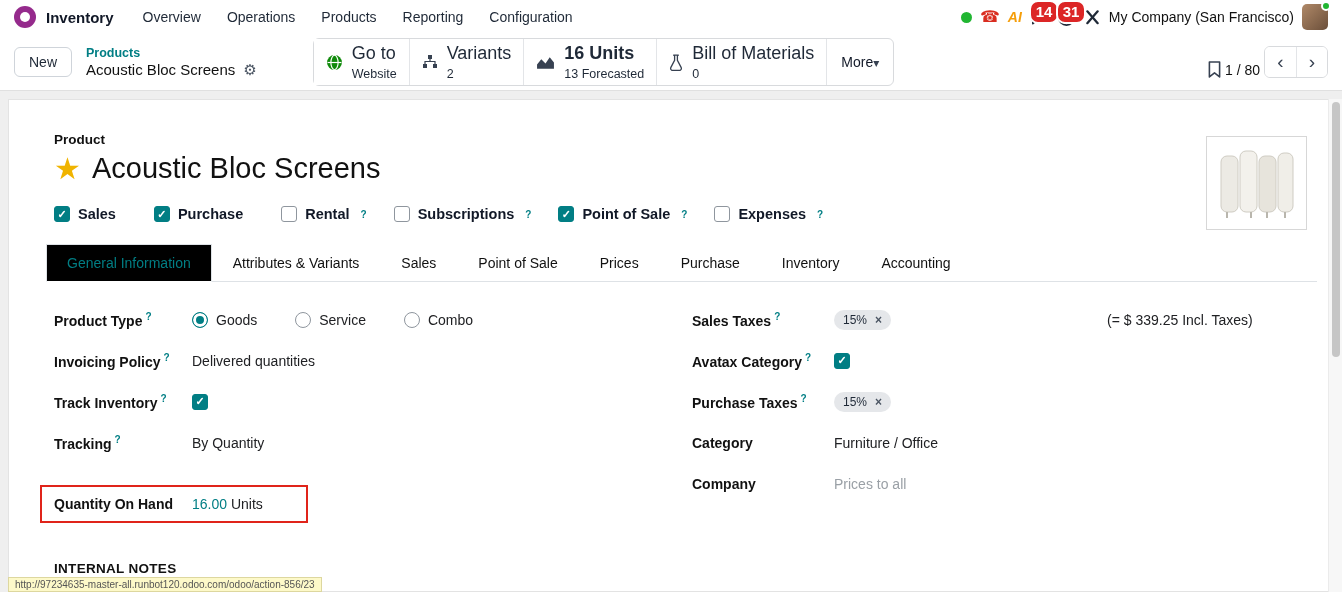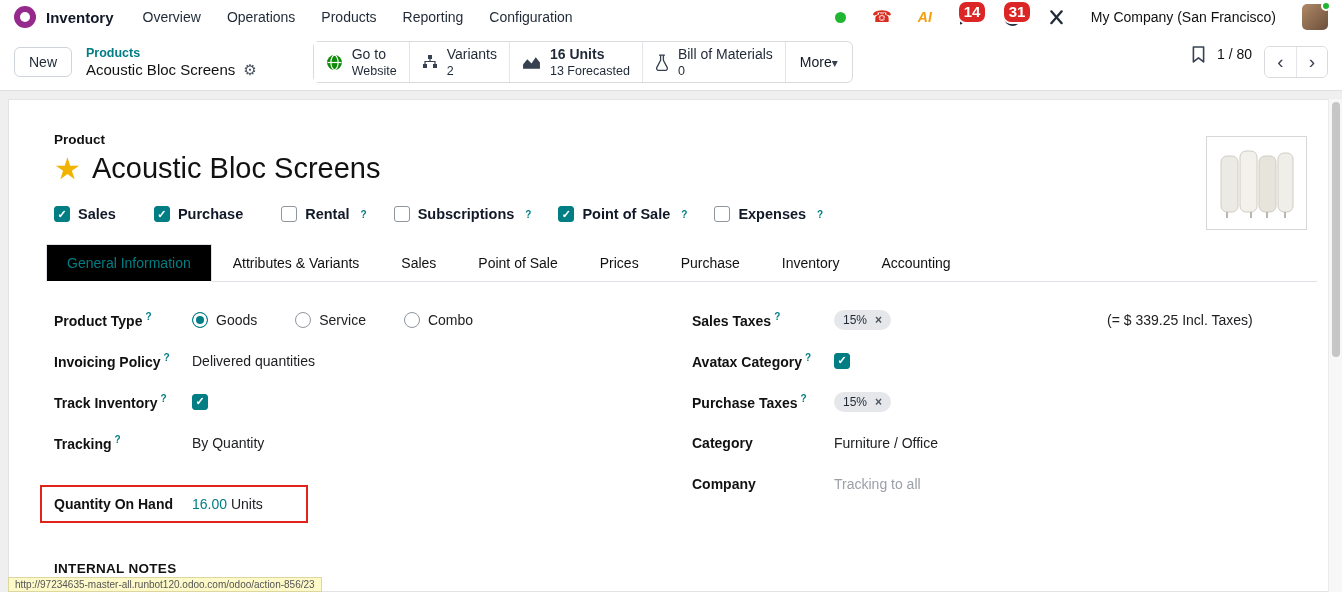--- a/index.html
+++ b/index.html
@@ -5,21 +5,21 @@
   *{margin:0;padding:0;box-sizing:border-box}
   html,body{width:1342px;height:592px;overflow:hidden;background:#efefef;
     font-family:"Liberation Sans",sans-serif;color:#111827;font-size:14px;position:relative}
 
   
   .topbar{display:flex;align-items:center;height:34px;background:#fff;padding:0 14px;gap:4px}
   .logo{width:22px;height:22px;border-radius:50%;background:#952a8c;position:relative;margin-right:6px;flex:none}
   .logo::after{content:"";position:absolute;left:6px;top:6px;width:10px;height:10px;border-radius:50%;background:#fff}
   .appname{font-weight:700;font-size:15px;margin-right:14px}
   .menu{padding:0 11px;cursor:pointer;color:#1f2937}
-  .tb-right{margin-left:auto;display:flex;align-items:center;gap:26px}
+  .tb-right{margin-left:auto;display:flex;align-items:center;gap:8px}
   .dot-green{width:11px;height:11px;border-radius:50%;background:#21b632}
   .phone{color:#d92d20;font-size:16px;line-height:1}
   .phone::before{content:"\260E"}
   .ai{font-weight:800;font-style:italic;color:#f59e0b;font-size:14px}
   .icon-badge{position:relative;display:flex;align-items:center}
   .badge{position:absolute;top:-8px;right:-10px;background:#dc2626;color:#fff;font-size:15px;
     font-weight:700;border-radius:9px;padding:1px 4.5px;border:2px solid #fff;line-height:1.2}
   .company{font-size:14px;color:#111;white-space:nowrap}
   .avatar{width:26px;height:26px;border-radius:5px;background:linear-gradient(135deg,#b08968,#6b4f3a);position:relative;flex:none}
   .avatar .presence{position:absolute;top:-3px;right:-3px;width:10px;height:10px;border-radius:50%;
@@ -31,27 +31,27 @@
     font-weight:500;color:#1f2937;cursor:pointer;font-family:inherit}
   .crumbs{margin-left:14px;display:flex;flex-direction:column;line-height:1.2}
   .crumb-parent{color:#017e84;font-weight:700;font-size:12.5px;cursor:pointer}
   .crumb-current{font-size:15px;color:#111;display:flex;gap:8px;align-items:center}
   .gear{color:#4b5563;font-size:15px;cursor:pointer}
   .gear::before{content:"\2699"}
   .smart{display:flex;margin-left:56px;border:1px solid #d8dadd;border-radius:6px;background:#fff}
   .sbtn{display:flex;align-items:center;gap:9px;padding:3px 12px;border-left:1px solid #e3e5e8;background:#fff;cursor:pointer}
   .sbtn:first-child{border-left:none}
   .lines{display:flex;flex-direction:column;line-height:1.3;text-align:left}
-  .l1{font-size:14px;font-weight:400;color:#1f2937}
+  .l1{font-size:18px;font-weight:400;color:#1f2937}
   .l1.on{font-weight:700}
   .l2{font-size:12.5px;color:#1f2937}
   .morebtn{display:flex;align-items:center;gap:0;padding:3px 14px;border-left:1px solid #e3e5e8;
     font-size:14px;font-weight:500;cursor:pointer}
   .caret::before{content:"\25BE";font-size:12px;color:#374151}
-  .pagerwrap{margin-left:auto;display:flex;align-items:flex-start;gap:12px}
+  .pagerwrap{margin-left:auto;display:flex;align-items:flex-end;gap:4px}
   .pager{font-size:14px;color:#111}
   .navbtns{display:flex;border:1px solid #d8dadd;border-radius:6px;overflow:hidden}
   .nvb{width:31px;height:30px;display:flex;align-items:center;justify-content:center;background:#fff;
     border-left:1px solid #e3e5e8;font-size:19px;color:#374151;cursor:pointer}
   .nvb:first-child{border-left:none}
 
   
   .sheet{position:relative;margin:8px 8px 0 8px;background:#fff;border:1px solid #e3e3e3;
     height:493px;padding:32px 0 0 45px;overflow:hidden}
   .product-label{font-weight:700;font-size:13.5px;color:#111}
@@ -340,21 +340,21 @@
         </span>
       </div>
 
       <div class="frow">
         <span class="flabel">Category</span>
         <span class="val">Furniture / Office</span>
       </div>
 
       <div class="frow">
         <span class="flabel">Company</span>
-        <span class="val muted">Tracking to all</span>
+        <span class="val muted">Prices to all</span>
       </div>
     </div>
   </div>
 
   <div class="notes">INTERNAL NOTES</div>
 
   
   <div class="imgbox">
     <svg width="84" height="78" viewBox="0 0 84 78">
       <rect x="6" y="12" width="17" height="56" rx="6" fill="#eceae4" stroke="#cfccc3"></rect>

